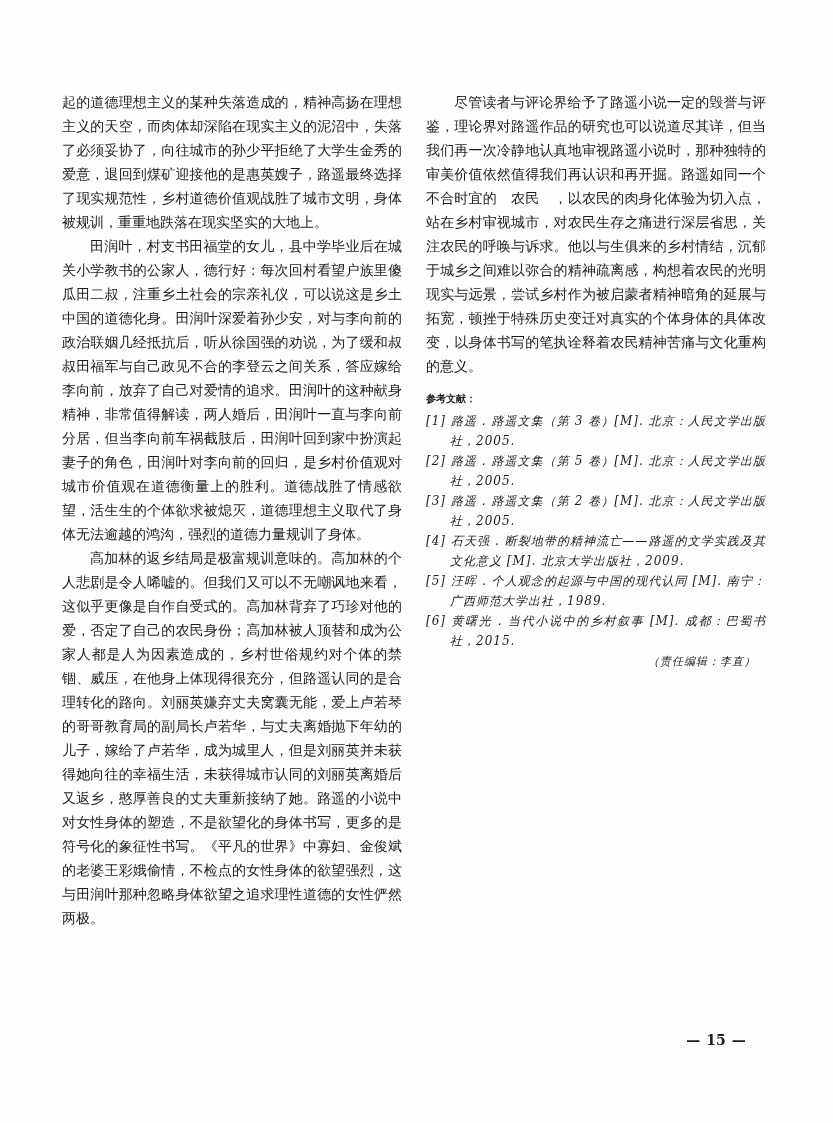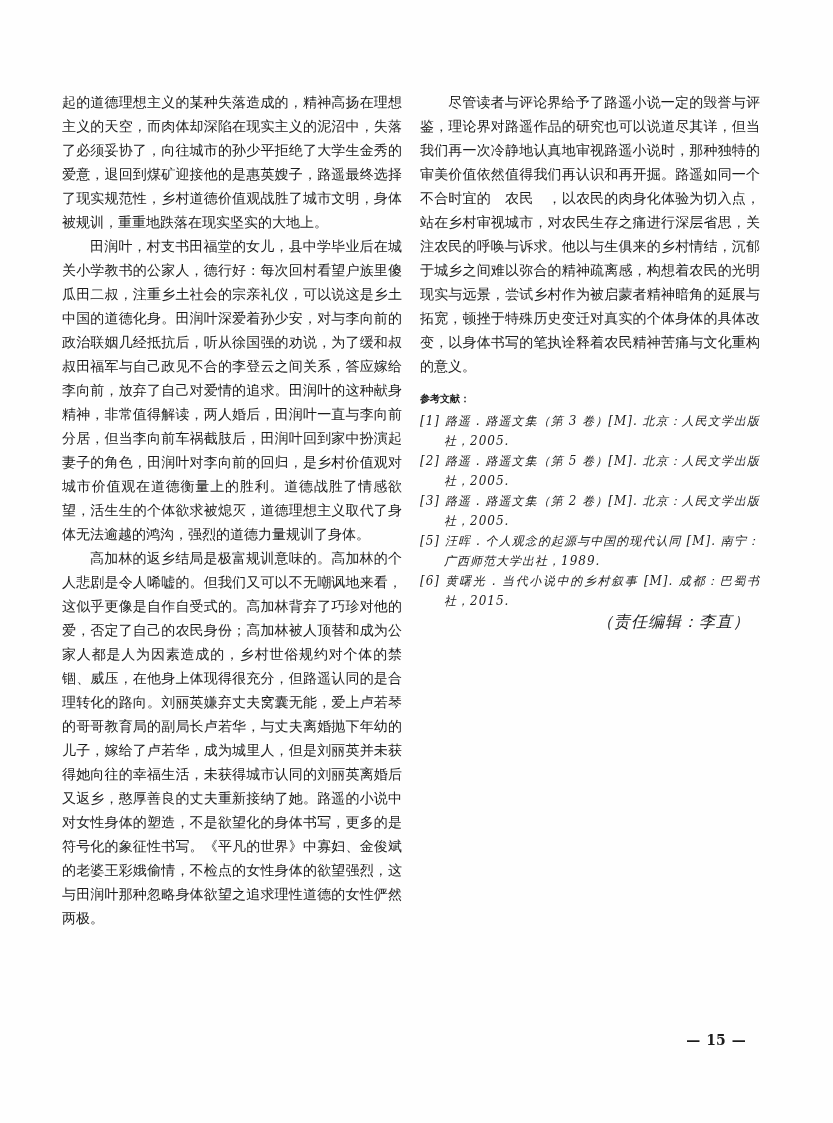--- a/index.html
+++ b/index.html
@@ -13,21 +13,21 @@
   }
   .page {
     position: absolute;
     inset: 0;
     background: #fefefe;
   }
   .content {
     position: absolute;
     left: 62px; top: 90px;
     display: flex;
-    gap: 18px;
+    gap: 24px;
   }
   .col {
     width: 340px;
     font-size: 14px;
     line-height: 24px;
     text-align: justify;
   }
   .para {
     margin: 0;
     text-indent: 2em;
@@ -62,21 +62,21 @@
     font-weight: bold;
     font-style: normal;
     font-size: 13px;
   }
   .author-text {
     font-style: italic;
     letter-spacing: 0.5px;
   }
   .editor-line {
     font-style: italic;
-    font-size: 16px;
+    font-size: 11px;
     line-height: 22px;
     text-align: right;
     padding-right: 10px;
     letter-spacing: 1px;
   }
   .page-footer {
     position: absolute;
     top: 1032px;
     left: 660px;
     width: 112px;
@@ -100,20 +100,21 @@
 
     <div class="col">
       <p class="para">尽管读者与评论界给予了路遥小说一定的毁誉与评鉴，理论界对路遥作品的研究也可以说道尽其详，但当我们再一次冷静地认真地审视路遥小说时，那种独特的审美价值依然值得我们再认识和再开掘。路遥如同一个不合时宜的　农民　，以农民的肉身化体验为切入点，站在乡村审视城市，对农民生存之痛进行深层省思，关注农民的呼唤与诉求。他以与生俱来的乡村情结，沉郁于城乡之间难以弥合的精神疏离感，构想着农民的光明现实与远景，尝试乡村作为被启蒙者精神暗角的延展与拓宽，顿挫于特殊历史变迁对真实的个体身体的具体改变，以身体书写的笔执诠释着农民精神苦痛与文化重构的意义。</p>
 
       <div>
         <div class="refs-heading">参考文献：</div>
 
         <div class="ref-item"><span class="ref-marker">[1]</span> <span>路遥 . 路遥文集（第 3 卷）[M]. 北京：人民文学出版社，2005.</span></div>
         <div class="ref-item"><span class="ref-marker">[2]</span> <span>路遥 . 路遥文集（第 5 卷）[M]. 北京：人民文学出版社，2005.</span></div>
         <div class="ref-item"><span class="ref-marker">[3]</span> <span>路遥 . 路遥文集（第 2 卷）[M]. 北京：人民文学出版社，2005.</span></div>
+        <div class="ref-item"><span class="ref-marker">[4]</span> <span>石天强 . 断裂地带的精神流亡——路遥的文学实践及其文化意义 [M]. 北京大学出版社，2009.</span></div>
         <div class="ref-item"><span class="ref-marker">[5]</span> <span>汪晖 . 个人观念的起源与中国的现代认同 [M]. 南宁：广西师范大学出社，1989.</span></div>
         <div class="ref-item"><span class="ref-marker">[6]</span> <span>黄曙光 . 当代小说中的乡村叙事 [M]. 成都：巴蜀书社，2015.</span></div>
       </div>
 
 
       <div class="editor-line">（责任编辑：李直）</div>
     </div>
 
   </div>
 

